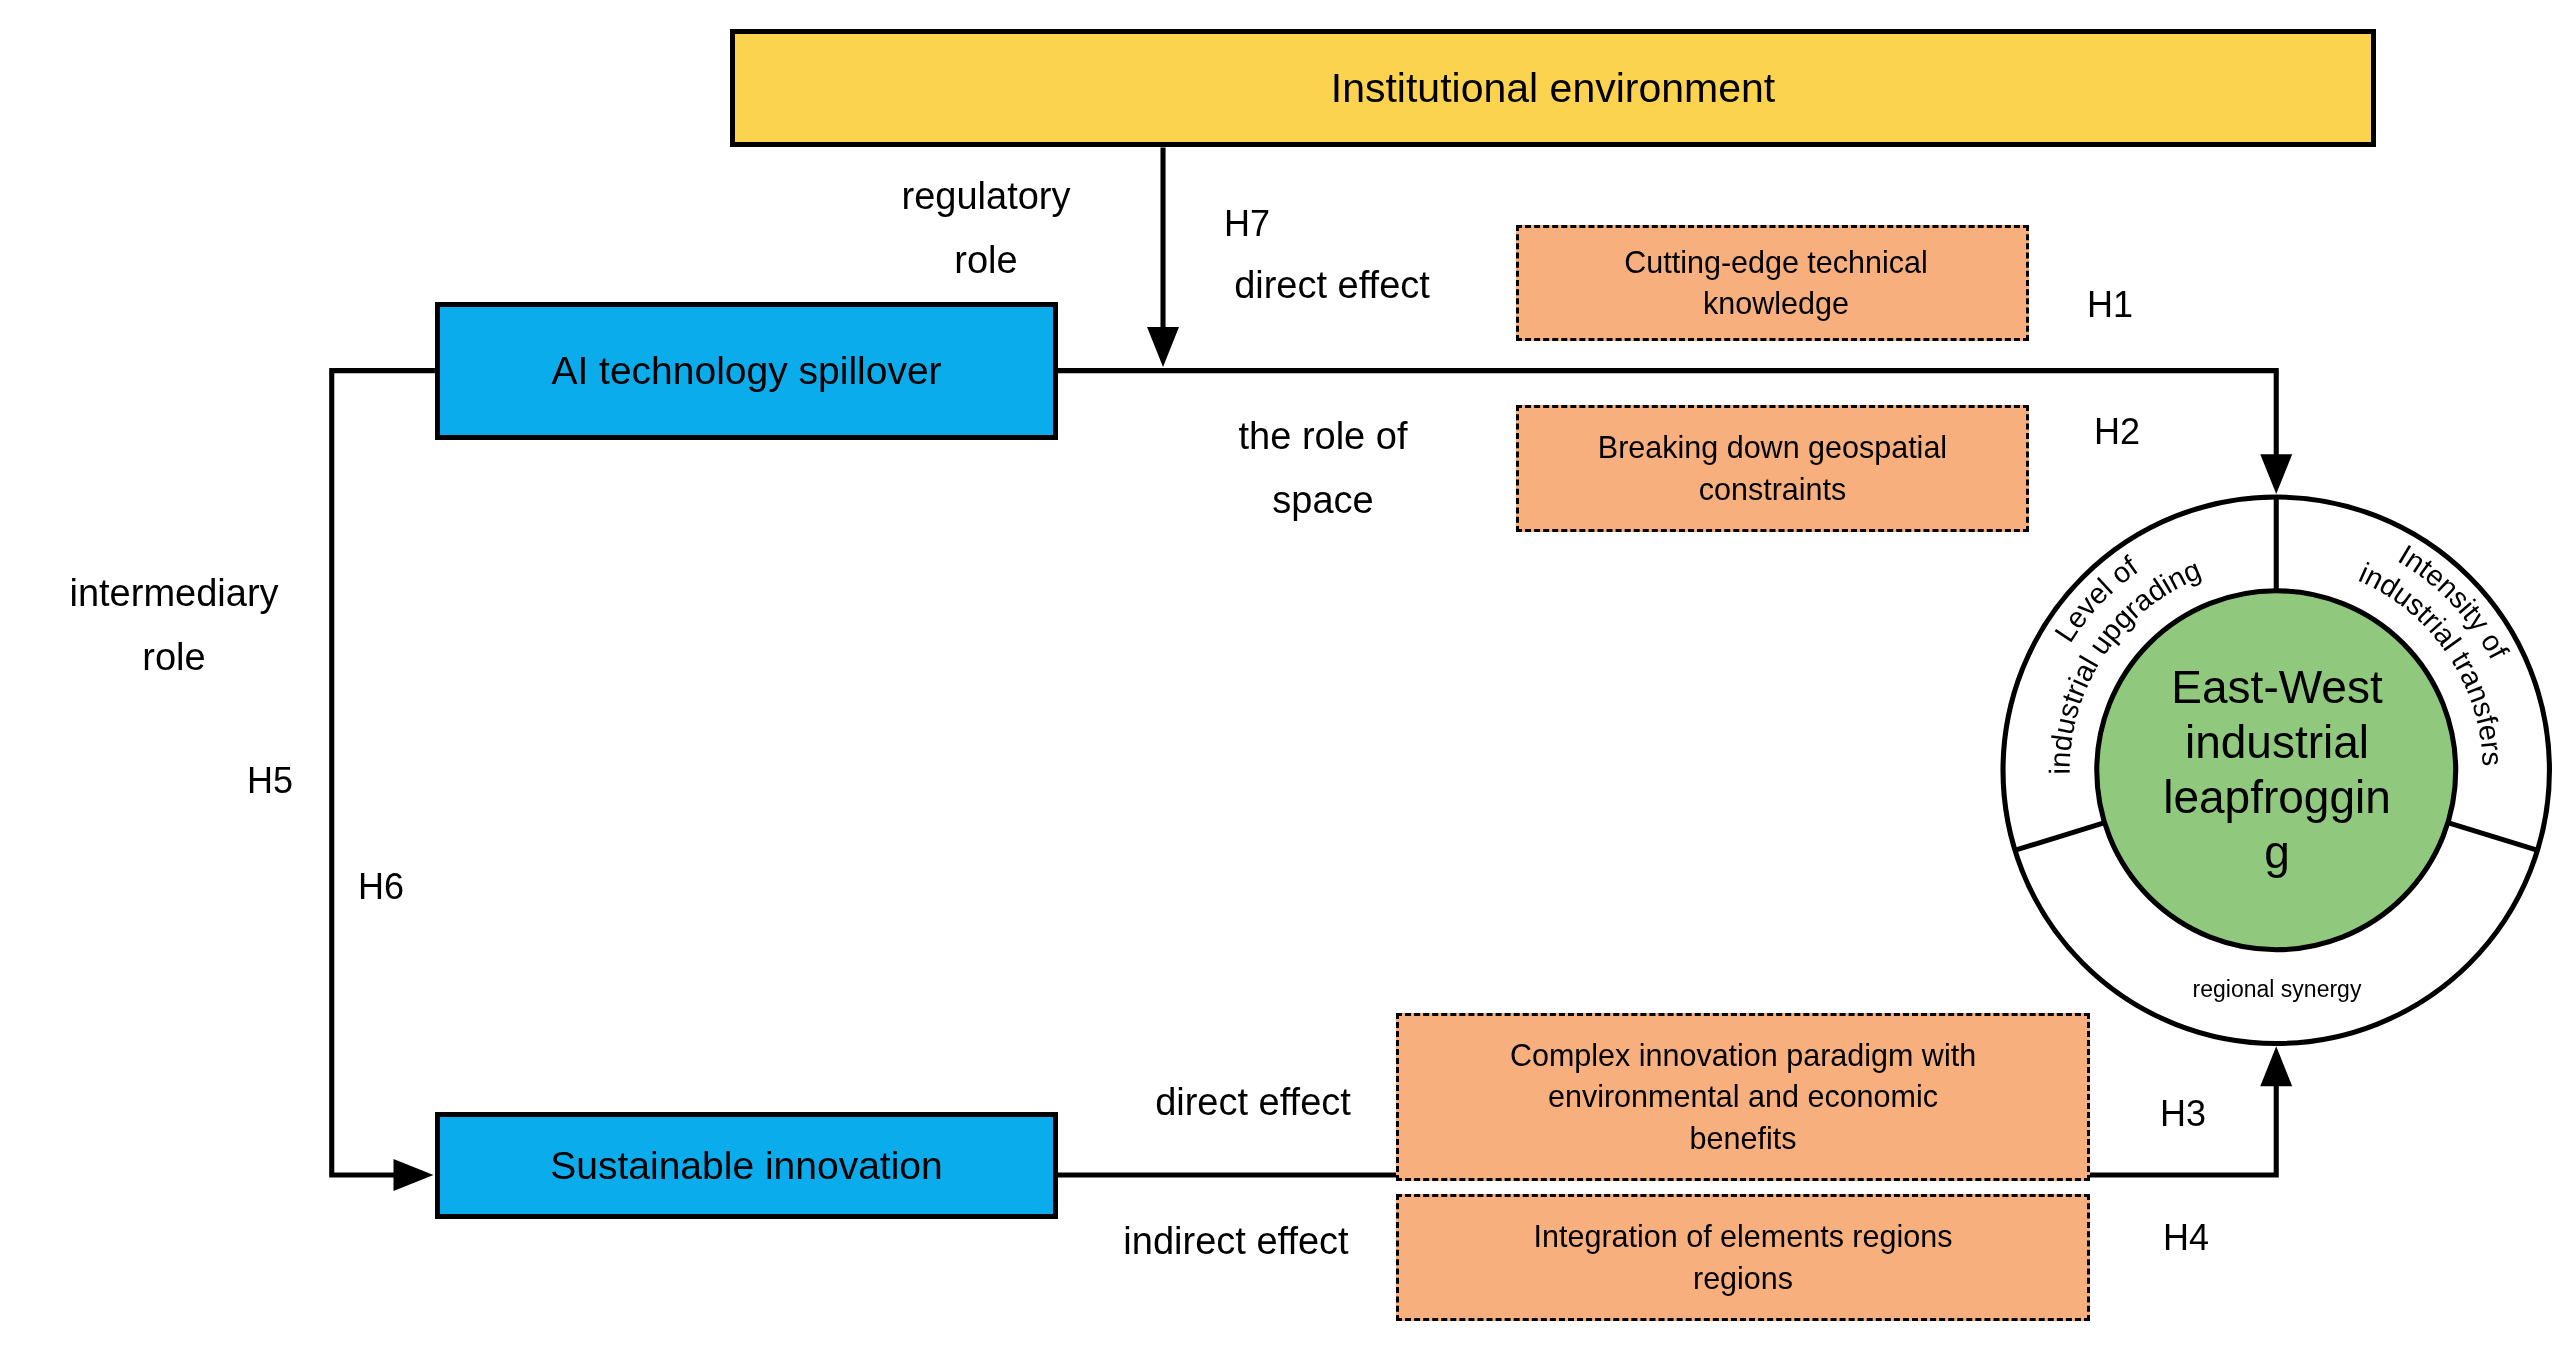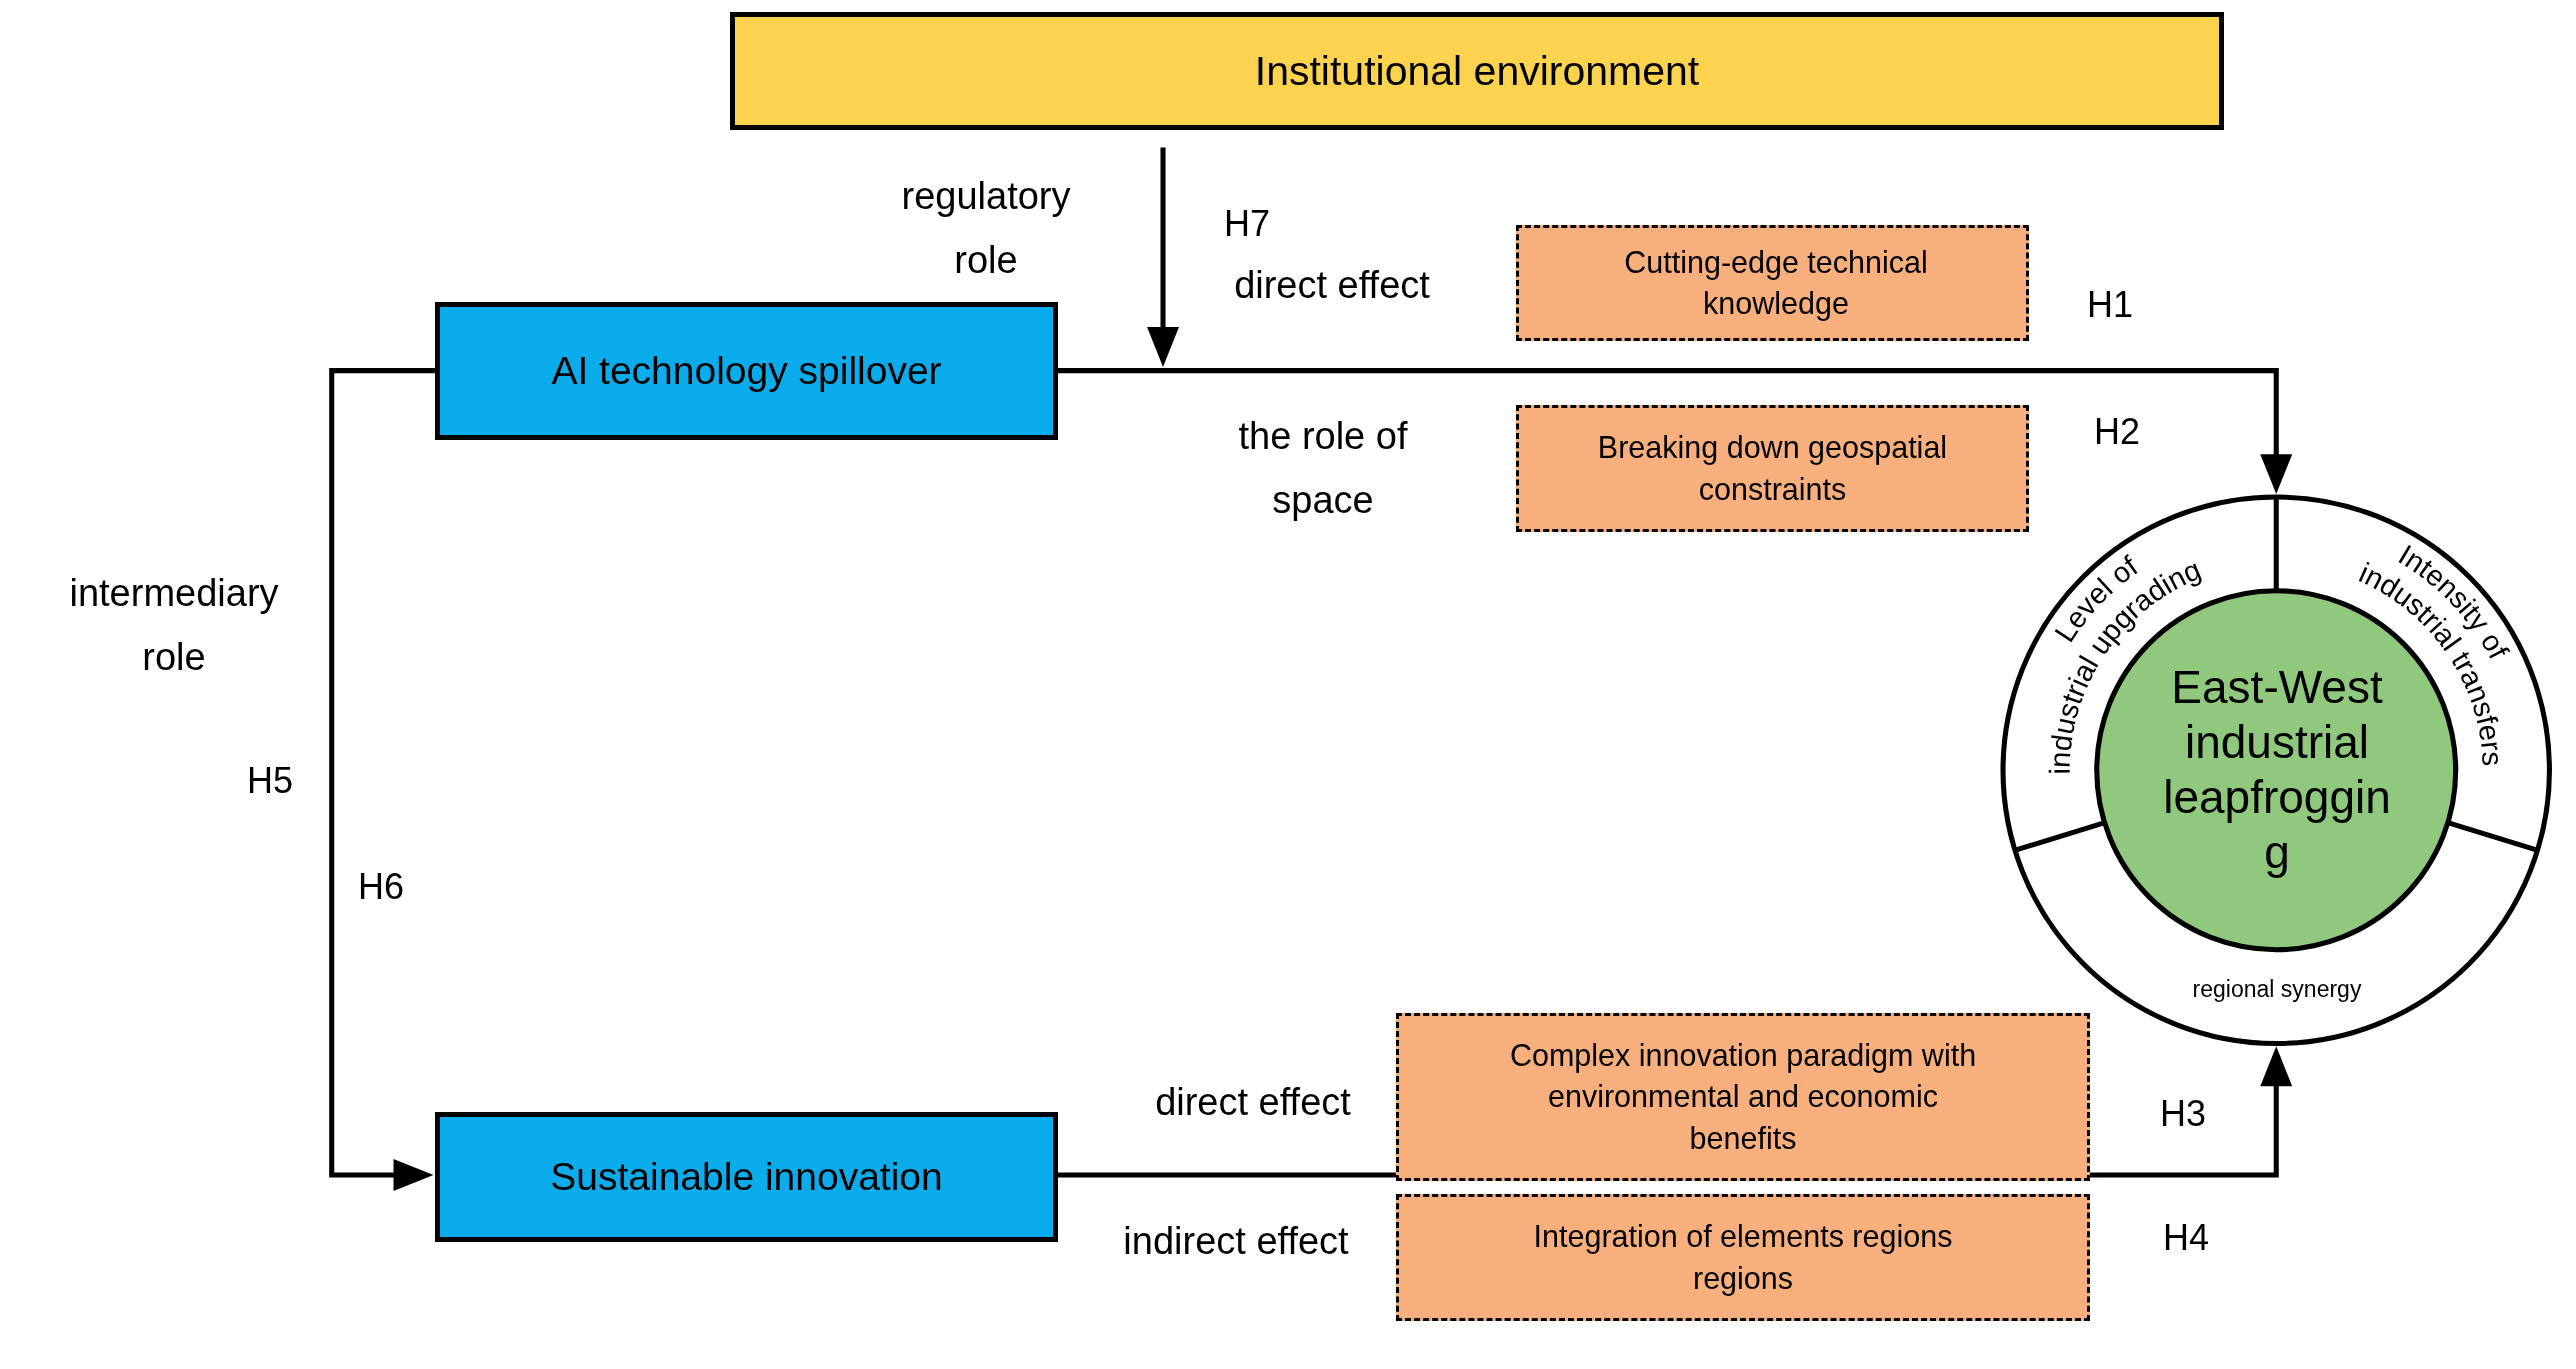--- a/index.html
+++ b/index.html
@@ -62,29 +62,29 @@
     <textPath href="#arcLI" startOffset="50%" text-anchor="middle">industrial upgrading</textPath>
   </text>
   <text class="arc-text">
     <textPath href="#arcRO" startOffset="50%" text-anchor="middle">Intensity of</textPath>
   </text>
   <text class="arc-text">
     <textPath href="#arcRI" startOffset="50%" text-anchor="middle">industrial transfers</textPath>
   </text>
 </svg>
 
-<div class="box yellow solid-border f56" style="left:730px;top:12px;width:1494px;height:118px;">
+<div class="box yellow solid-border f56" style="left:730px;top:29px;width:1646px;height:118px;">
   <span>Institutional environment</span>
 </div>
 
 <div class="box blue solid-border f54" style="left:435px;top:302px;width:623px;height:138px;">
   <span>AI technology spillover</span>
 </div>
 
-<div class="box blue solid-border f54" style="left:435px;top:1112px;width:623px;height:130px;">
+<div class="box blue solid-border f54" style="left:435px;top:1112px;width:623px;height:107px;">
   <span>Sustainable innovation</span>
 </div>
 
 <div class="box dashed f42 mline" style="left:1516px;top:225px;width:513px;height:116px;padding-left:7px;">
   <div>
     <span>Cutting-edge technical</span>
     <span>knowledge</span>
   </div>
 </div>
 

